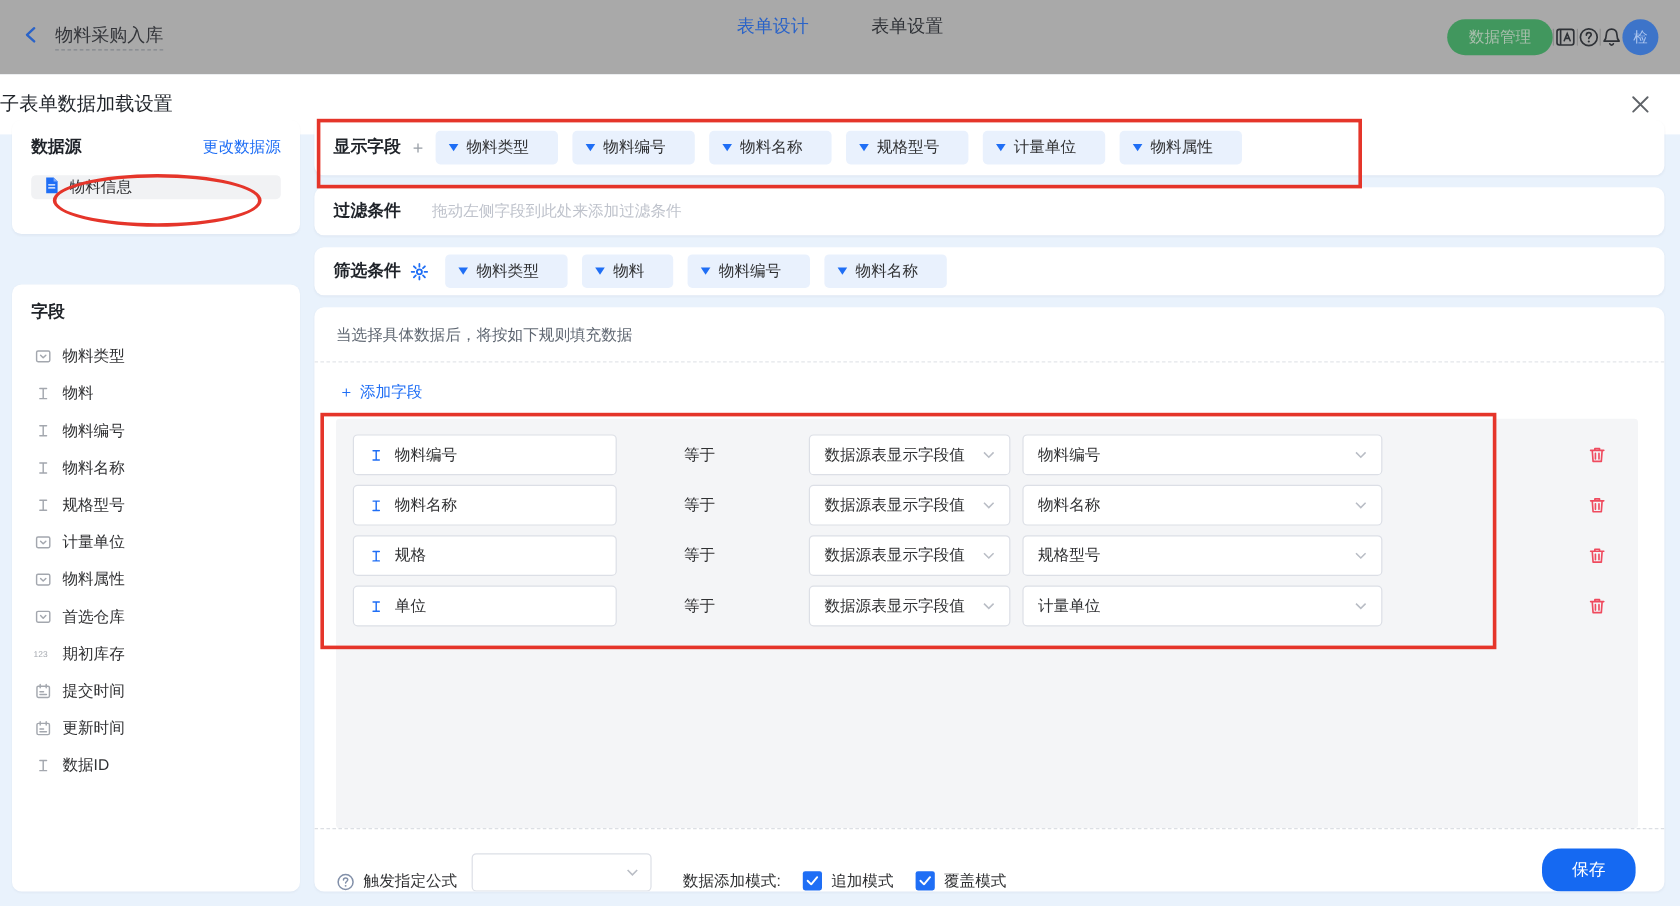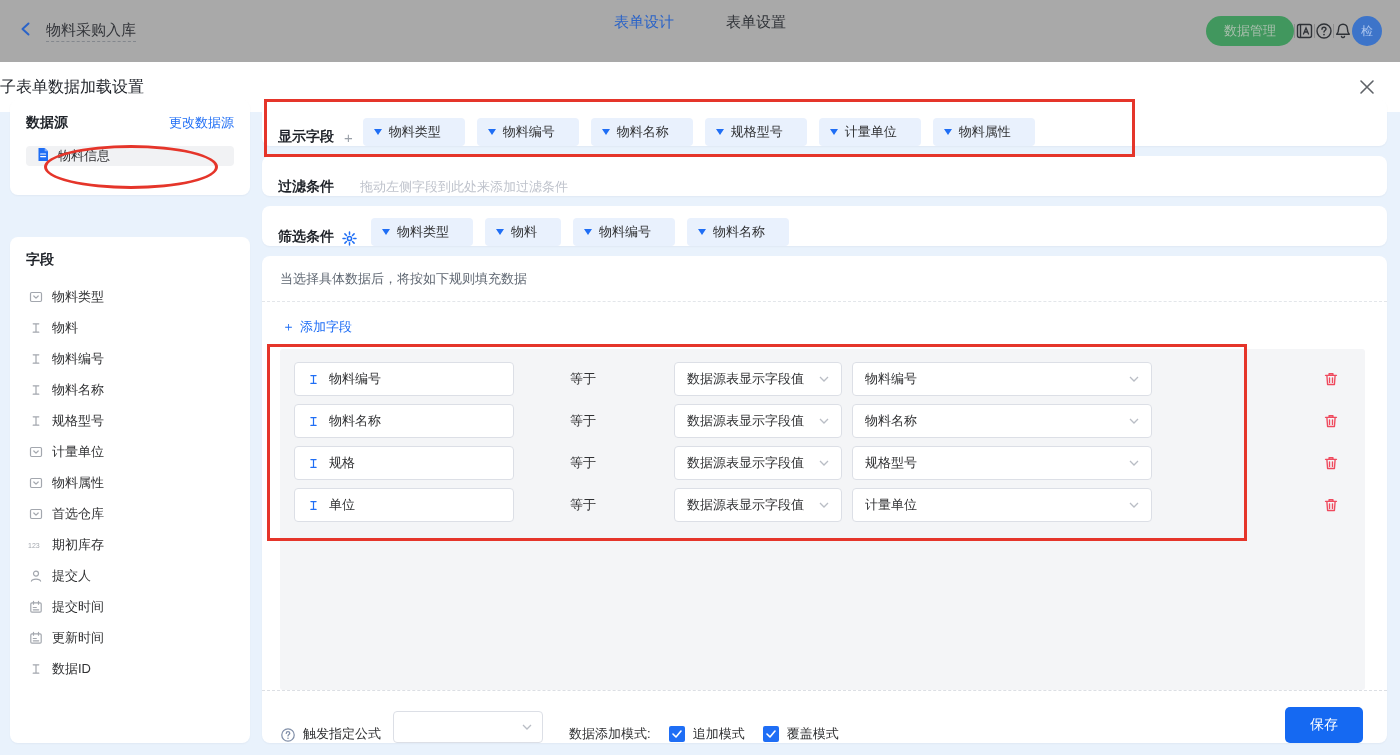--- a/index.html
+++ b/index.html
@@ -34,21 +34,21 @@
   .ds-head { display:flex; align-items:center; justify-content:space-between; }
   .panel-title { font-size:14px; font-weight:bold; color:#1f2329; }
   .link { font-size:13px; color:#1f6ef5; cursor:pointer; }
   .ds-item { margin-top:14px; height:20px; background:#f1f2f4; border-radius:4px; display:flex; align-items:center; gap:8px; padding:0 10px; font-size:13px; cursor:pointer; position:relative; }
   .fields-card { flex:1; padding:14px 16px; overflow:hidden;margin-top:32px; }
   .field-list { margin-top:12px; }
   .field-item { height:31px; display:flex; align-items:center; gap:9px; font-size:13px; color:#303133; cursor:pointer; padding-left:2px; }
   .field-item .ficon { width:15px; display:flex; justify-content:center; }
 
   .main-col { flex:1; display:flex; flex-direction:column; gap:10px; }
-  .rowcard { display:flex; align-items:flex-end; padding:0 16px; }
+  .rowcard { display:flex; align-items:center; padding:0 16px; }
   .card-a { height:46px; }
   .card-b { height:40px; }
   .card-c { height:40px; }
   .plus-sym { color:#9aa0a8; font-size:15px; margin:0 8px 0 10px; }
   .tags { display:flex; gap:12px; margin-left:2px; }
   .tag { background:#e9f1fd; border-radius:4px; height:28px; display:flex; align-items:center; gap:7px; padding:0 24px 0 11px; font-size:13px; color:#303133; cursor:pointer; }
   .caret { width:0; height:0; border-left:4px solid transparent; border-right:4px solid transparent; border-top:6px solid #1f6ef5; }
   .placeholder { font-size:13px; color:#bfc3cc; margin-left:26px; }
   .gear { margin:0 12px 0 8px; display:flex; cursor:pointer; }
 
@@ -64,21 +64,21 @@
   .sel1 { width:168px; }
   .sel2 { width:300px; margin-left:10px; }
   .trash { margin-left:auto; margin-right:12px; display:flex; cursor:pointer; }
 
   .d-footer { height:53px; border-top:1px dashed #dcdfe4; display:flex; align-items:flex-end; padding:0 24px 0 18px; font-size:13px; }
   .f-help { display:flex; margin-right:7px; }
   .f-select { width:150px; height:32px; border:1px solid #dcdfe6; border-radius:4px; display:flex; align-items:center; justify-content:flex-end; padding:0 10px; margin-left:12px; cursor:pointer; }
   .f-mode { margin-left:26px; }
   .cb-group { display:flex; align-items:center; gap:8px; margin-left:18px; cursor:pointer; }
   .checkbox { width:16px; height:16px; background:#1f6ef5; border-radius:2px; display:flex; align-items:center; justify-content:center; }
-  .save-btn { margin-left:auto; width:78px; height:36px; background:#1569f2; border:none; border-radius:5px; color:#fff; font-size:14px; cursor:pointer; font-family:inherit; }
+  .save-btn { margin-left:auto; width:78px; height:36px; background:#1569f2; border:none; border-radius:16px; color:#fff; font-size:14px; cursor:pointer; font-family:inherit; }
 
   
   .anno { position:absolute; border:3px solid #e5352a; pointer-events:none; }
   .anno-ellipse { left:44px; top:145px; width:174px; height:44px; border-radius:50%; }
   .anno-rect1 { left:264px; top:99px; width:871px; height:58px; }
   .anno-rect2 { left:267px; top:344px; width:980px; height:197px; }
 </style>
 </head>
 <body>
 
@@ -230,29 +230,20 @@
           <span class="ficon">
               <svg width="16" height="14" viewBox="0 0 16 14">
                 <text x="0" y="10" font-size="7.5" fill="#a3a7ae" font-family="Liberation Sans, sans-serif">123</text>
               </svg>
             </span>
           <span>期初库存</span>
         </div>
         <div class="field-item">
           <span class="ficon">
               <svg width="14" height="14" viewBox="0 0 14 14">
-                <circle cx="7" cy="4.6" r="2.5" fill="none" stroke="#a3a7ae" stroke-width="1.2"></circle>
-                <path d="M2.4 12.2c.6-2.8 8.6-2.8 9.2 0" fill="none" stroke="#a3a7ae" stroke-width="1.2" stroke-linecap="round"></path>
-              </svg>
-            </span>
-          <span>提交人</span>
-        </div>
-        <div class="field-item">
-          <span class="ficon">
-              <svg width="14" height="14" viewBox="0 0 14 14">
                 <rect x="1.8" y="2.8" width="10.4" height="9.4" rx="1.2" fill="none" stroke="#a3a7ae" stroke-width="1.2"></rect>
                 <path d="M4.5 1.4v2.8M9.5 1.4v2.8M4.3 7.5h3M4.3 9.8h5.4" fill="none" stroke="#a3a7ae" stroke-width="1.2" stroke-linecap="round"></path>
               </svg>
             </span>
           <span>提交时间</span>
         </div>
         <div class="field-item">
           <span class="ficon">
               <svg width="14" height="14" viewBox="0 0 14 14">
                 <rect x="1.8" y="2.8" width="10.4" height="9.4" rx="1.2" fill="none" stroke="#a3a7ae" stroke-width="1.2"></rect>

